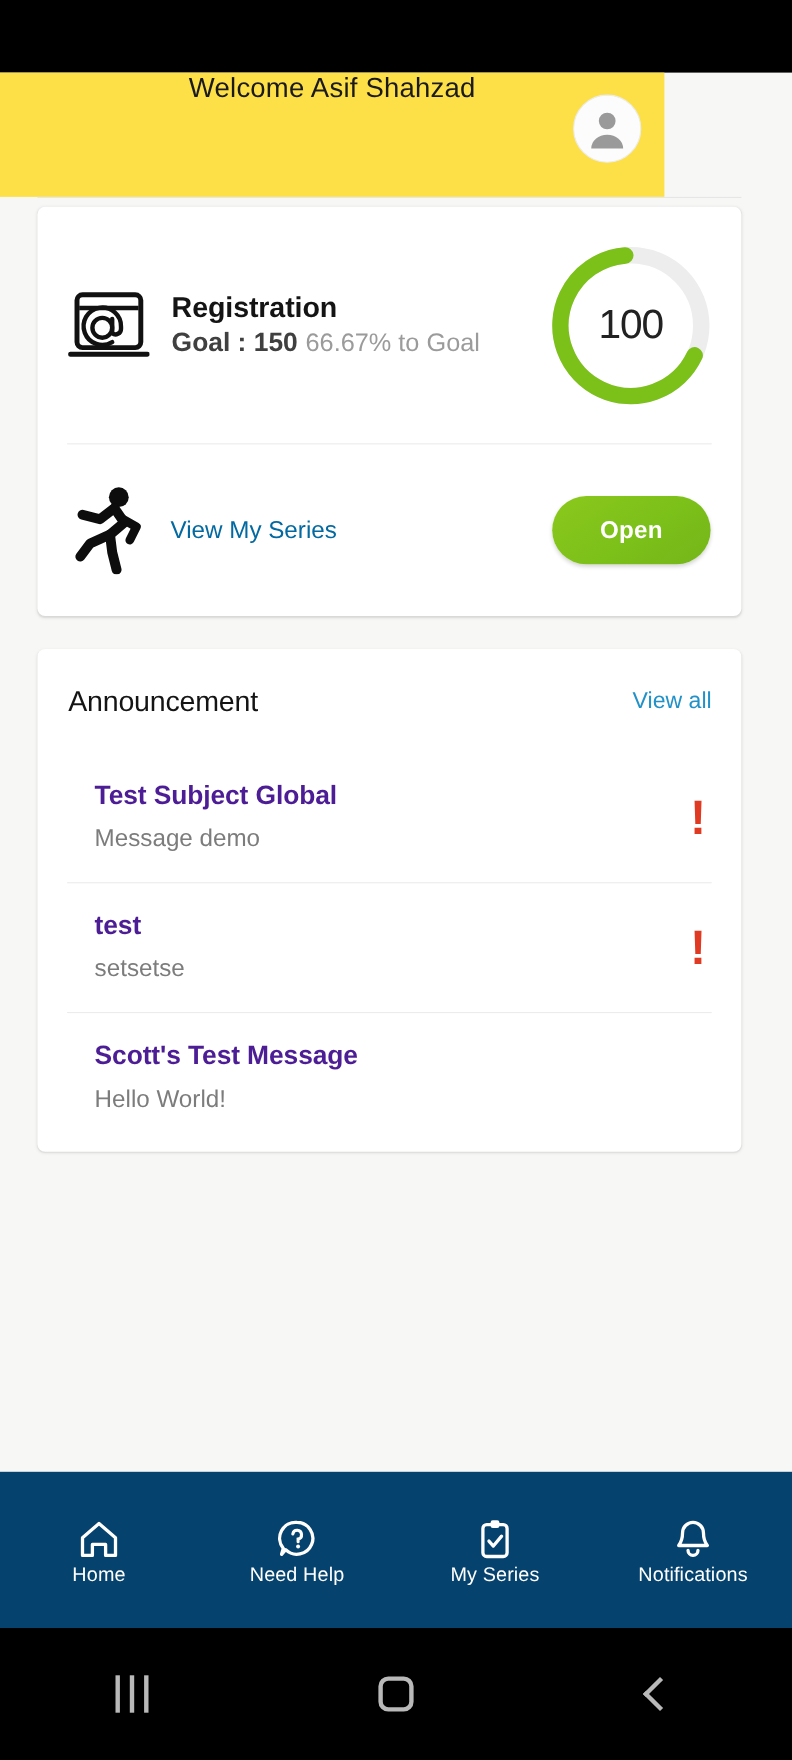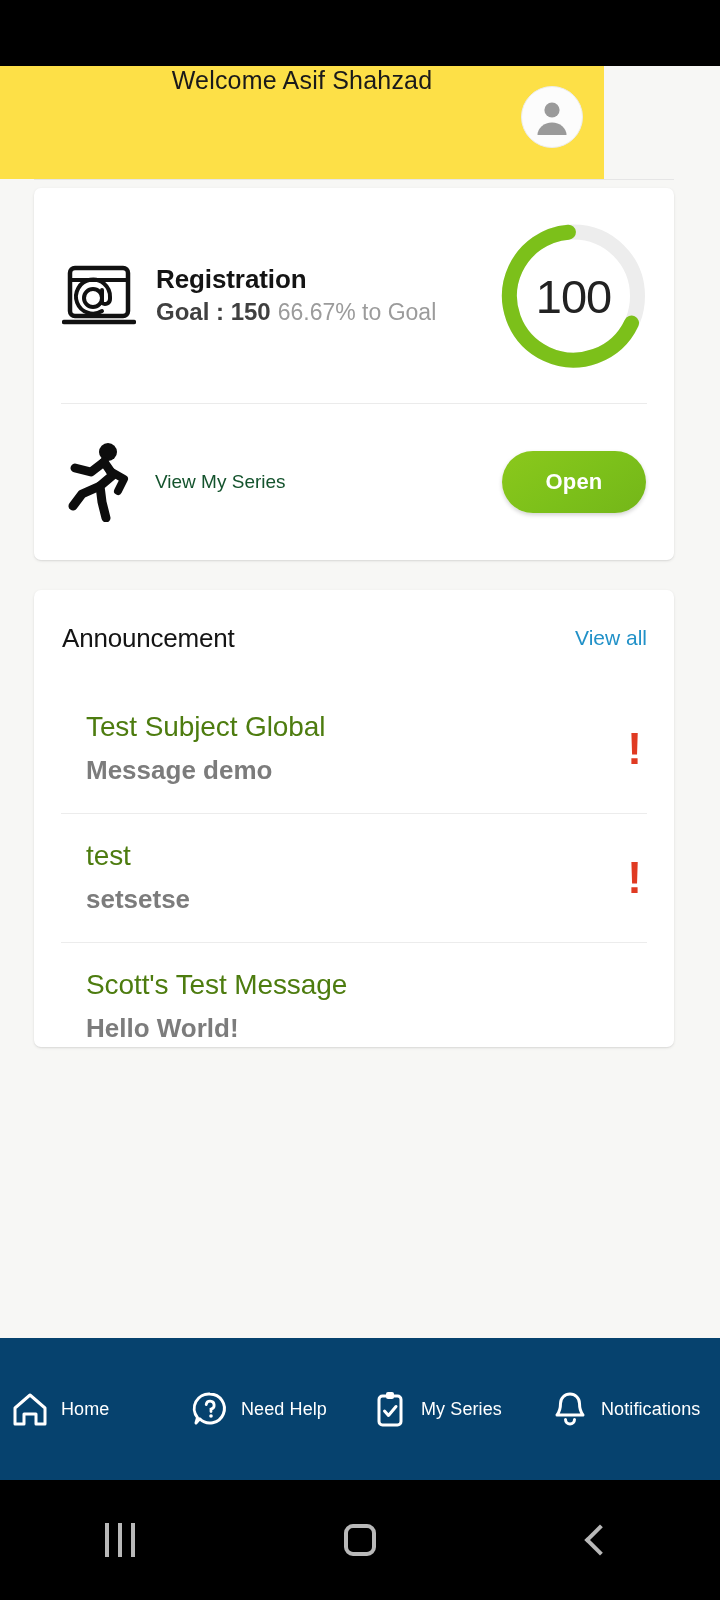--- a/index.html
+++ b/index.html
@@ -74,38 +74,38 @@
   .reg-pct{font-size:23px;color:#9b9b9b;font-weight:400;}
 
   .gauge{
     position:absolute;right:23px;top:50%;transform:translateY(-50%);
     width:155px;height:155px;
   }
   .gauge svg{display:block;transform:rotate(-90deg);}
   .gauge-value{
     position:absolute;left:0;top:0;width:155px;height:155px;
     display:flex;align-items:center;justify-content:center;
-    font-size:47px;color:#222222;font-weight:400;letter-spacing:-1px;
+    font-size:37px;color:#222222;font-weight:400;letter-spacing:-1px;
   }
 
   .card-divider{
     height:1px;background:#ebebeb;margin:0 27px;
   }
 
   
   .series-row{
     position:relative;height:156px;display:flex;align-items:center;
   }
   .series-icon{
     position:absolute;left:30px;top:50%;transform:translateY(-50%);
     width:74px;height:82px;display:flex;align-items:center;justify-content:center;
   }
   .series-label{
     position:absolute;left:121px;top:50%;transform:translateY(-50%);
-    font-size:19px;color:#14532d;font-weight:400;
+    font-size:22px;color:#0369a1;font-weight:400;
   }
   .open-btn{
     position:absolute;right:28px;top:50%;transform:translateY(-50%);
     width:144px;height:62px;border-radius:31px;
     background:linear-gradient(145deg,#8bc81c 0%,#7cc01a 55%,#74b619 100%);
     border:none;cursor:pointer;
     color:#ffffff;font-size:22px;font-weight:700;
     font-family:"Liberation Sans", sans-serif;
     display:flex;align-items:center;justify-content:center;
     box-shadow:0 2px 4px rgba(0,0,0,.18);
@@ -126,39 +126,39 @@
     font-size:21px;color:#2191c8;cursor:pointer;
   }
   .ann-list{padding:0 27px;}
   .ann-item{
     position:relative;padding:23px 0 25px 25px;
     border-bottom:1px solid #ececec;
     min-height:113px;
   }
   .ann-item:last-child{border-bottom:none;}
   .ann-subject{
-    font-size:28px;font-weight:400;color:#4d7c0f;line-height:1.35;
+    font-size:24px;font-weight:700;color:#4c1d95;line-height:1.35;
     letter-spacing:-.1px;
   }
   .ann-message{
-    margin-top:7px;font-size:26px;color:#7c7c7c;font-weight:700;line-height:1.35;
+    margin-top:7px;font-size:22px;color:#7c7c7c;font-weight:400;line-height:1.35;
   }
   .ann-alert{
     position:absolute;right:5px;top:50%;transform:translateY(-50%);
     font-size:44px;font-weight:700;color:#e03a22;line-height:1;
   }
 
   
   .bottom-nav{
     position:absolute;left:0;bottom:120px;width:720px;height:142px;
     background:#06426e;
     display:flex;align-items:center;justify-content:space-around;
   }
   .nav-item{
-    display:flex;flex-direction:row;align-items:center;gap:11px;
+    display:flex;flex-direction:column;align-items:center;
     cursor:pointer;width:160px;
   }
   .nav-icon{height:44px;display:flex;align-items:center;justify-content:center;}
   .nav-label{font-size:18px;color:#ffffff;font-weight:400;letter-spacing:.1px;}
 
   
   .sys-nav{
     position:absolute;left:0;bottom:0;width:720px;height:120px;
     background:#000000;
     display:flex;align-items:center;justify-content:space-around;

